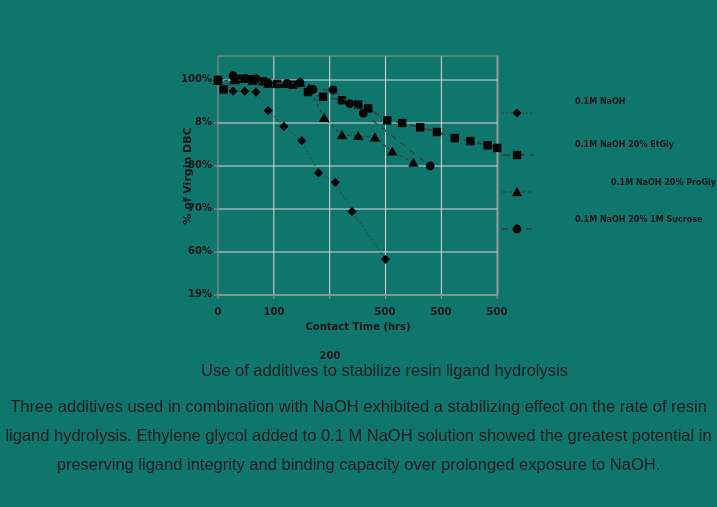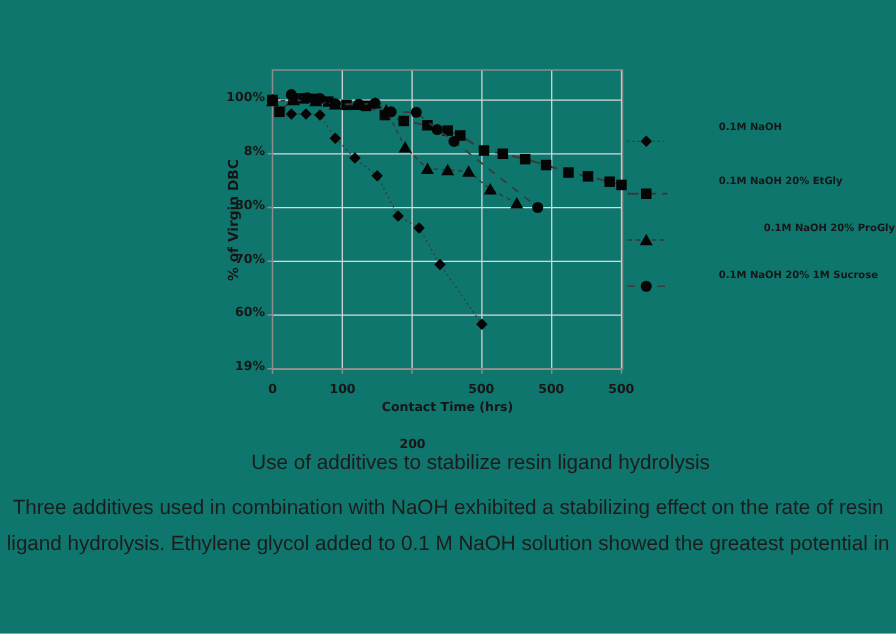--- a/index.html
+++ b/index.html
@@ -168,15 +168,16 @@
   <span class="legend-label" style="top:140px;">0.1M NaOH 20% EtGly</span>
   <span class="legend-label" style="top:178px;margin-left:36px;">0.1M NaOH 20% ProGly</span>
   <span class="legend-label" style="top:215px;">0.1M NaOH 20% 1M Sucrose</span>
 
   <div class="fig-caption">
     <span>Use of additives to stabilize resin ligand hydrolysis</span>
   </div>
   <div class="fig-desc">
     <div class="line">Three additives used in combination with NaOH exhibited a stabilizing effect on the rate of resin</div>
     <div class="line">ligand hydrolysis. Ethylene glycol added to 0.1 M NaOH solution showed the greatest potential in</div>
+    <div class="line">preserving ligand integrity and binding capacity over prolonged exposure to NaOH.</div>
   </div>
 
 </div>
 
 </body></html>

